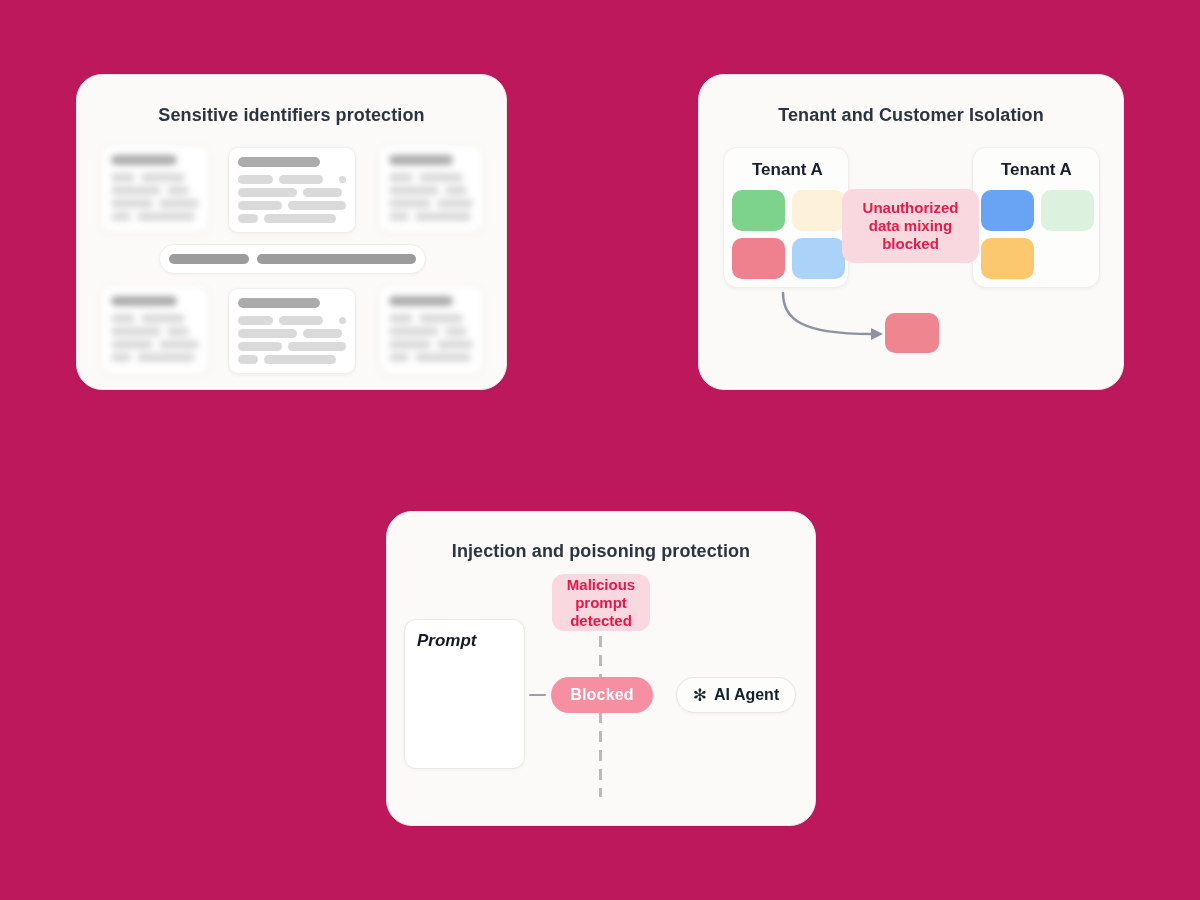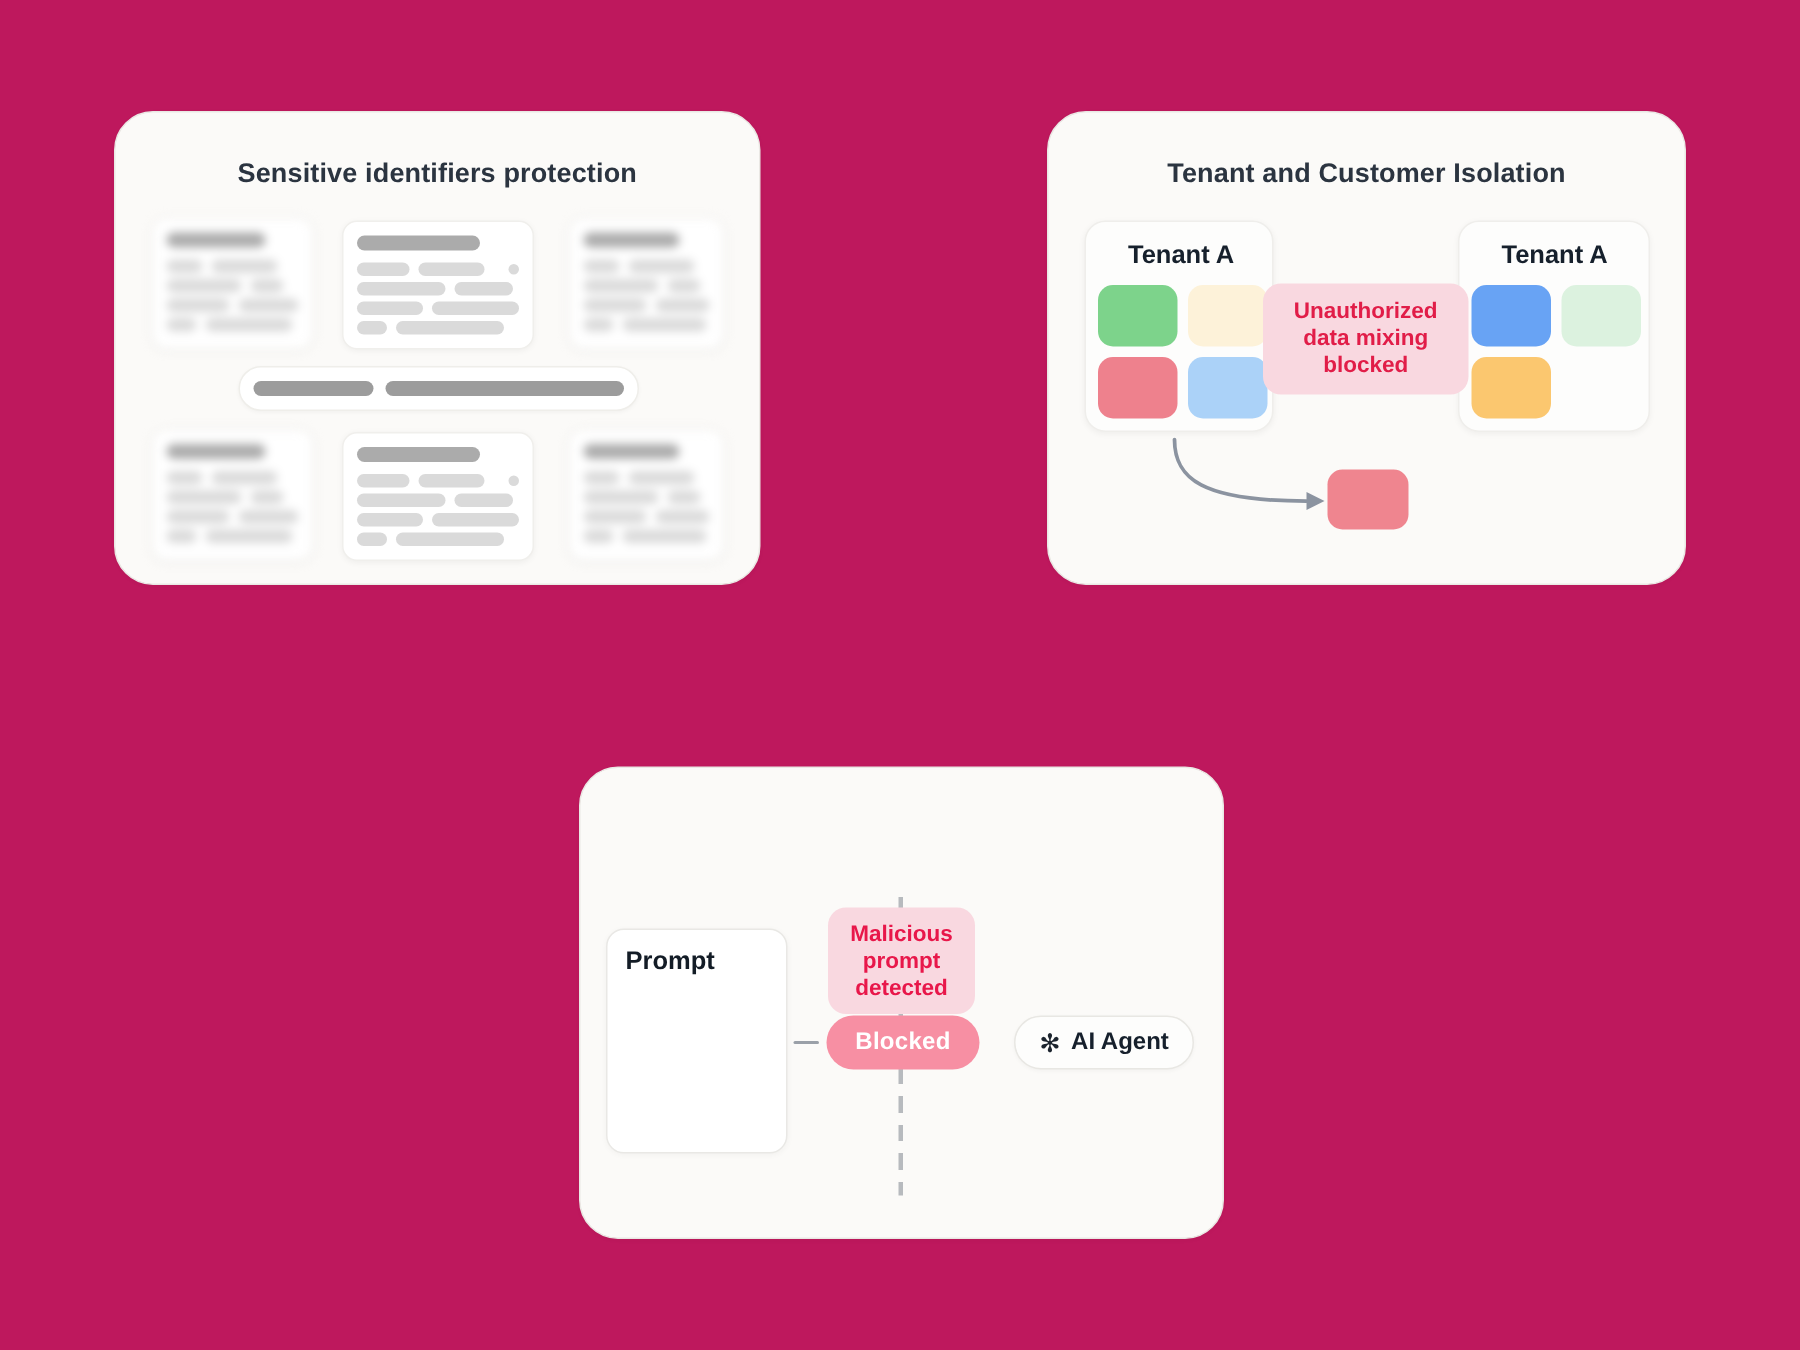--- a/index.html
+++ b/index.html
@@ -238,30 +238,31 @@
 
     <svg class="arrow-svg" style="left:70px; top:210px;" width="130" height="75" viewBox="0 0 130 75">
       <path d="M 14 8 C 14 34 32 49 102 49" fill="none" stroke="#8b93a0" stroke-width="2.5" stroke-linecap="round"></path>
       <path d="M 102 43 L 114 49 L 102 55 Z" fill="#8b93a0"></path>
     </svg>
 
     <div class="iso-square" style="left: 186px; top: 238px; width: 54px; height: 40px; background-color: rgb(239, 133, 143);"></div>
   </section>
 
   <section class="card" style="left:386px; top:511px; width:430px; height:315px;">
+    <h2 class="card-title" style="top:29px;">Injection and poisoning protection</h2>
 
     <div class="dashed-line" style="left:212px; top:86px; height:199px;"></div>
 
-    <div class="prompt-box" style="left:17px; top:107px; width:121px; height:150px;">
+    <div class="prompt-box" style="left:17px; top:107px; width:121px; height:150px;font-style:italic;">
       <div class="prompt-heading">Prompt</div>
     </div>
 
     <div class="connector" style="left:142px; top:182px; width:17px;"></div>
 
-    <div class="mal-badge" style="left:165px; top:93px; width:98px; height:71px;">Malicious prompt detected</div>
+    <div class="mal-badge" style="left:165px; top:62px; width:98px; height:57px;">Malicious prompt detected</div>
 
     <div class="blocked-pill" style="left: 164px; top: 165px; width: 102px; height: 36px; background-color: rgb(247, 143, 163);">Blocked</div>
 
     <div class="agent-pill" style="left:289px; top:165px; width:120px; height:36px;">
       <span class="agent-icon">✻</span>
       <span>AI Agent</span>
     </div>
   </section>
 
 </div>

